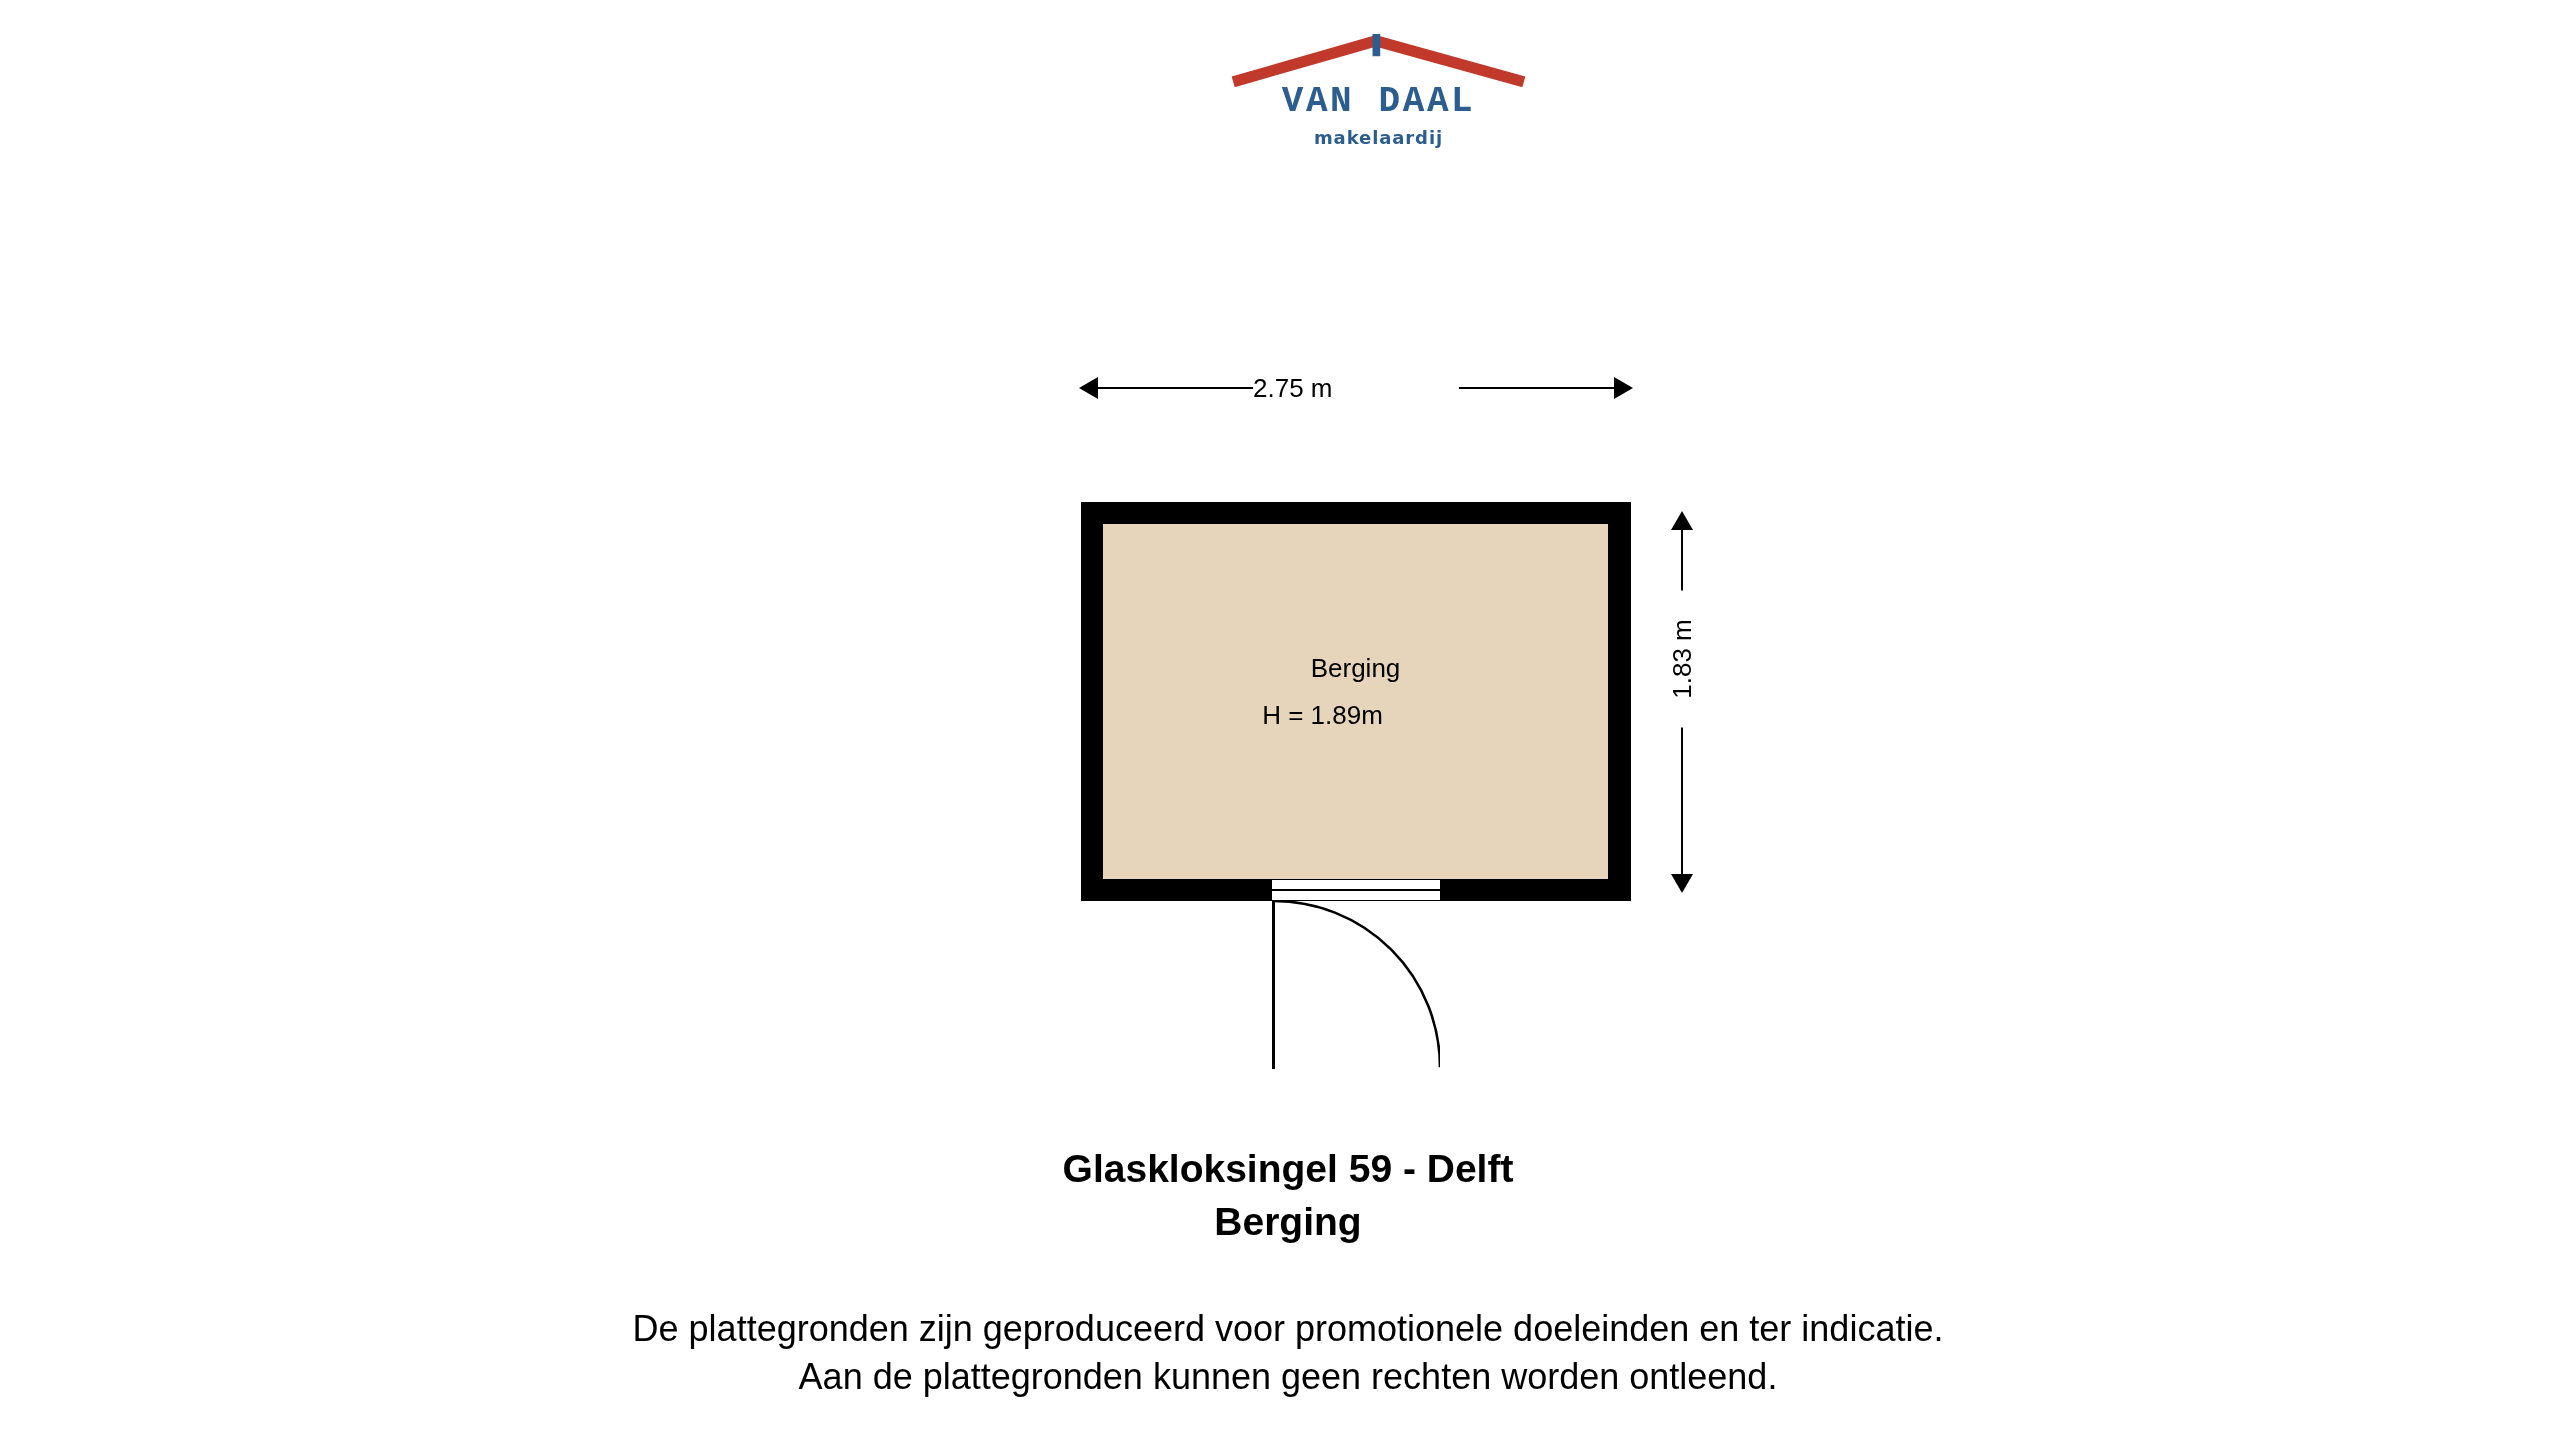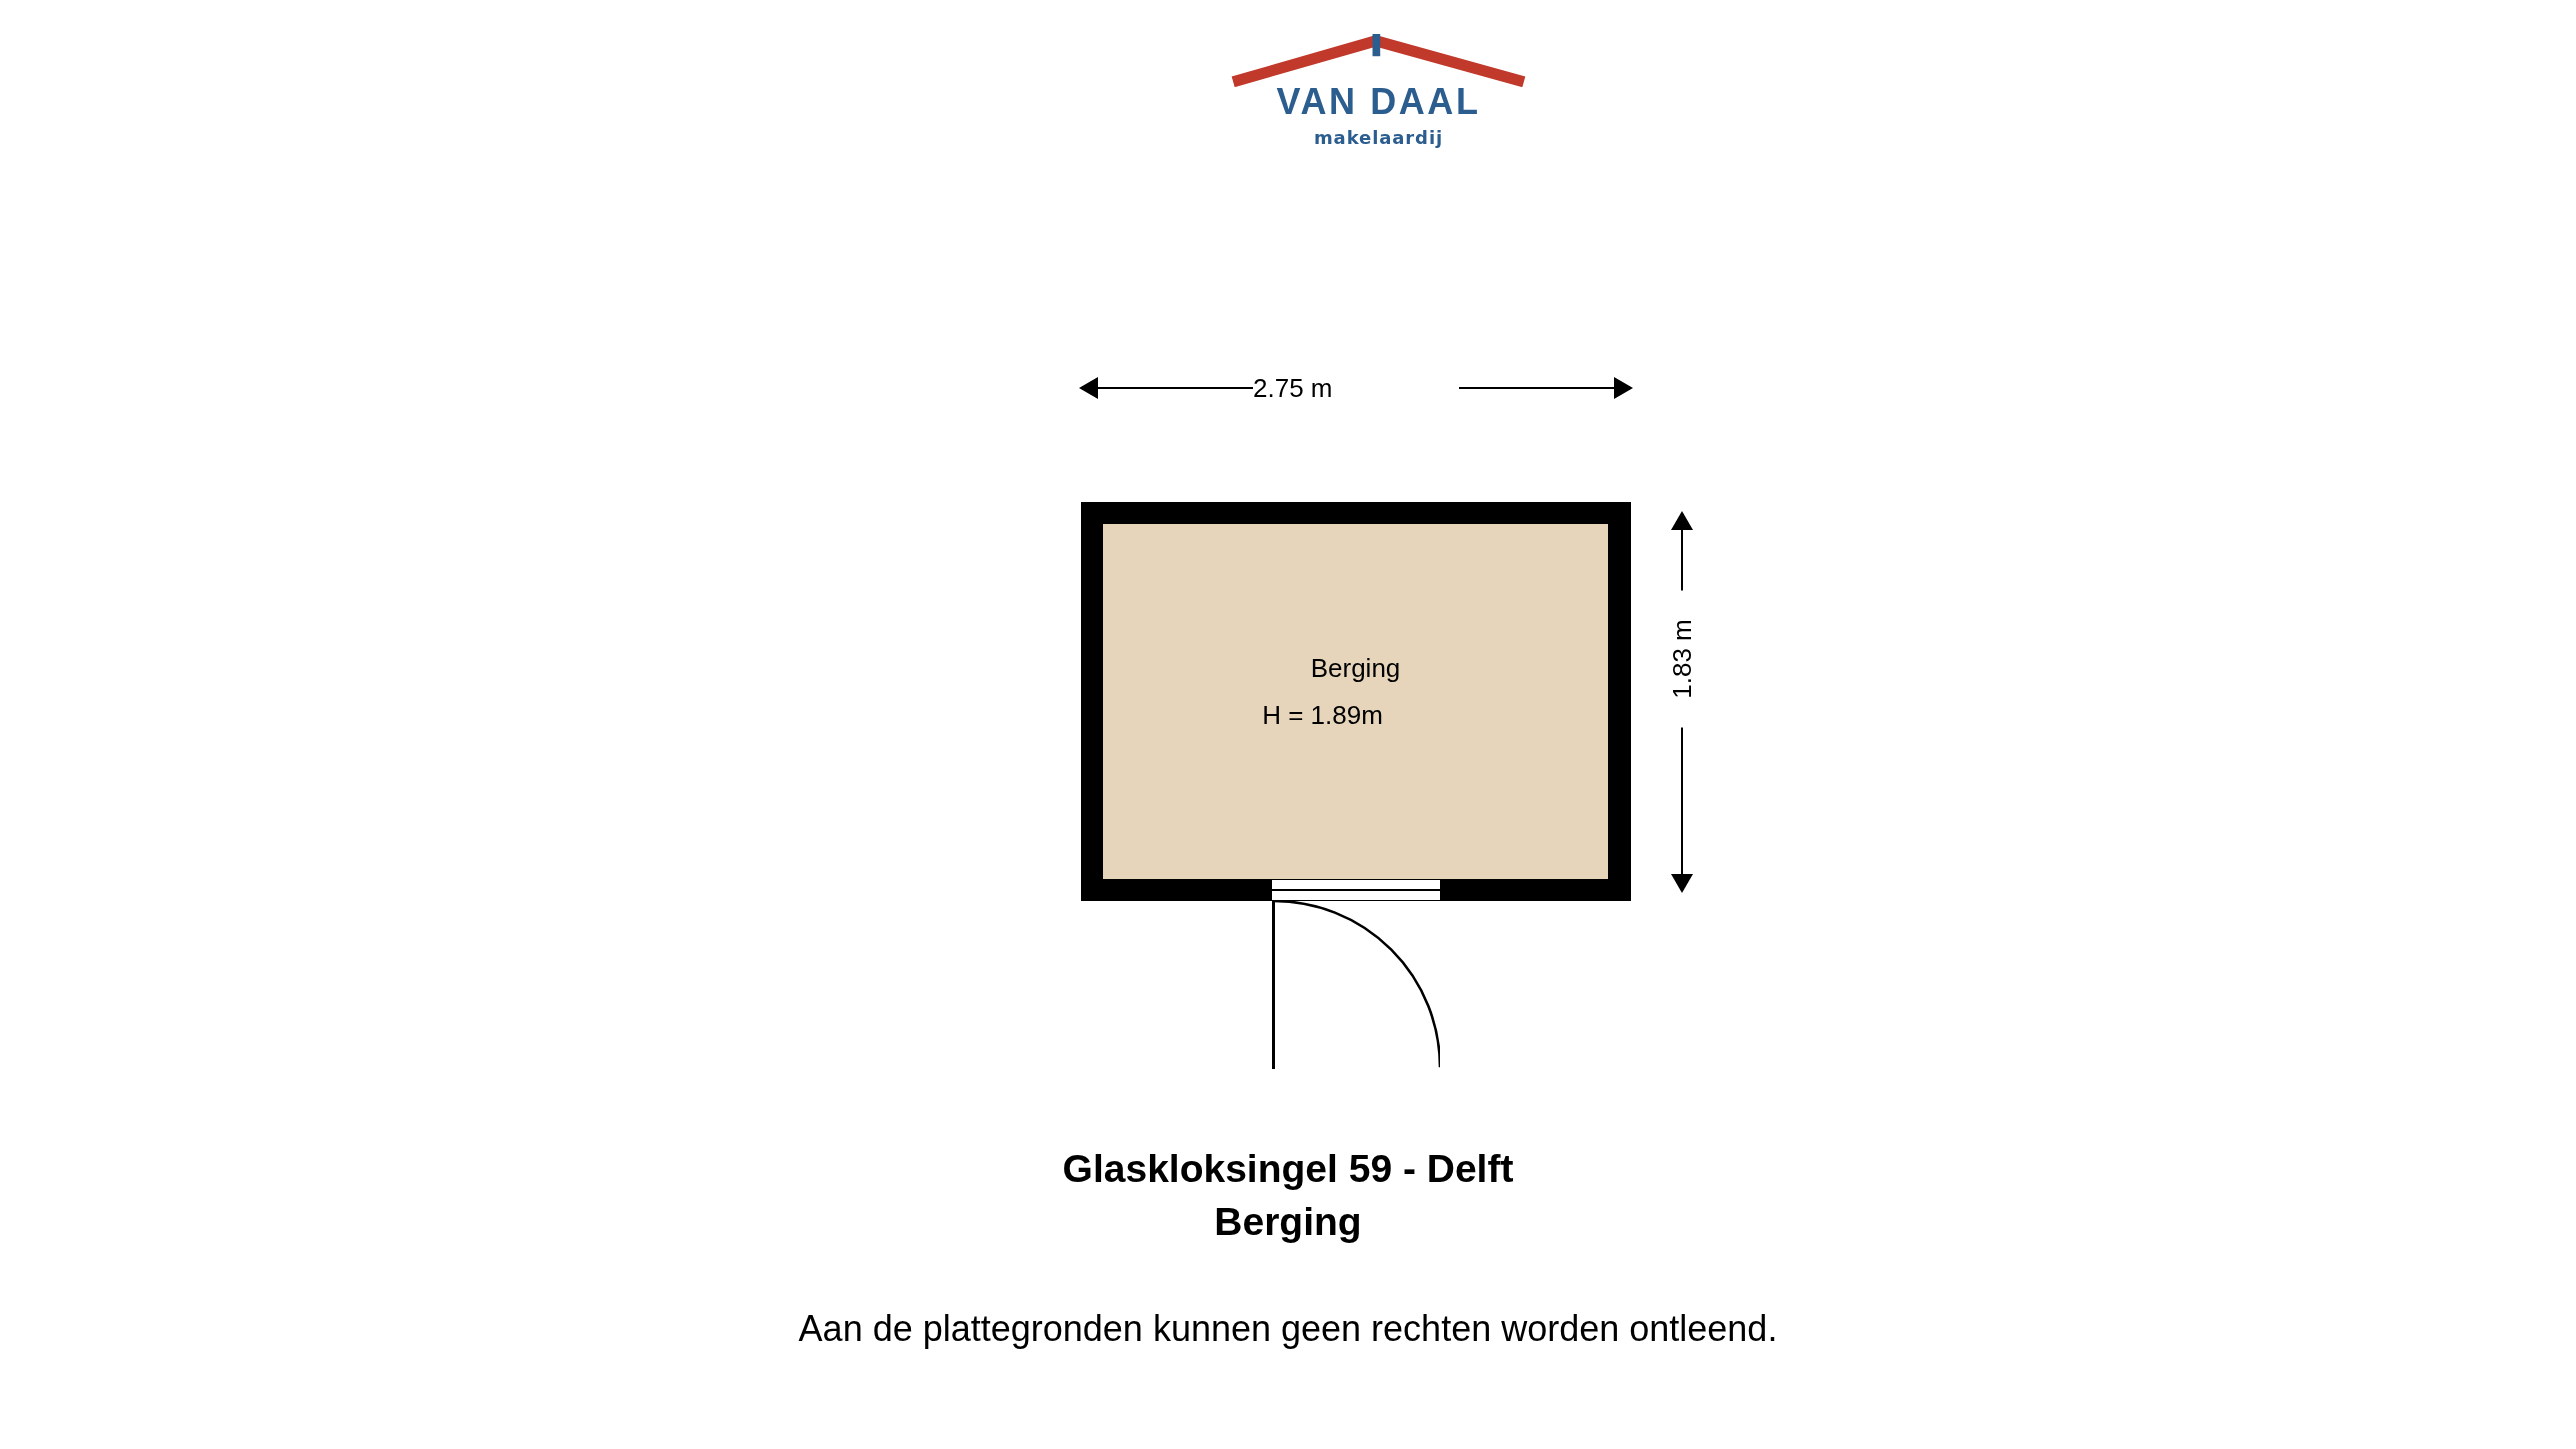--- a/index.html
+++ b/index.html
@@ -29,21 +29,21 @@
     top: 0;
     width: 301px;
     height: 53px;
   }
   #logo .brand {
     position: absolute;
     left: 0;
     top: 47px;
     width: 301px;
     text-align: center;
-    font-family: Liberation Sans, sans-serif;
+    font-family: Liberation Mono, monospace;
     font-weight: bold;
     font-size: 36px;
     letter-spacing: 2.6px;
     color: #2c5d8f;
   }
   #logo .sub {
     position: absolute;
     left: 0;
     top: 93px;
     width: 301px;
@@ -291,15 +291,16 @@
     </svg>
   </div>
 </div>
 
 <div id="caption">
   <div class="addr">Glaskloksingel 59 - Delft</div>
   <div class="room">Berging</div>
 </div>
 
 <div id="disclaimer">
+  <div>De plattegronden zijn geproduceerd voor promotionele doeleinden en ter indicatie.</div>
   <div>Aan de plattegronden kunnen geen rechten worden ontleend.</div>
 </div>
 
 
 </body></html>

